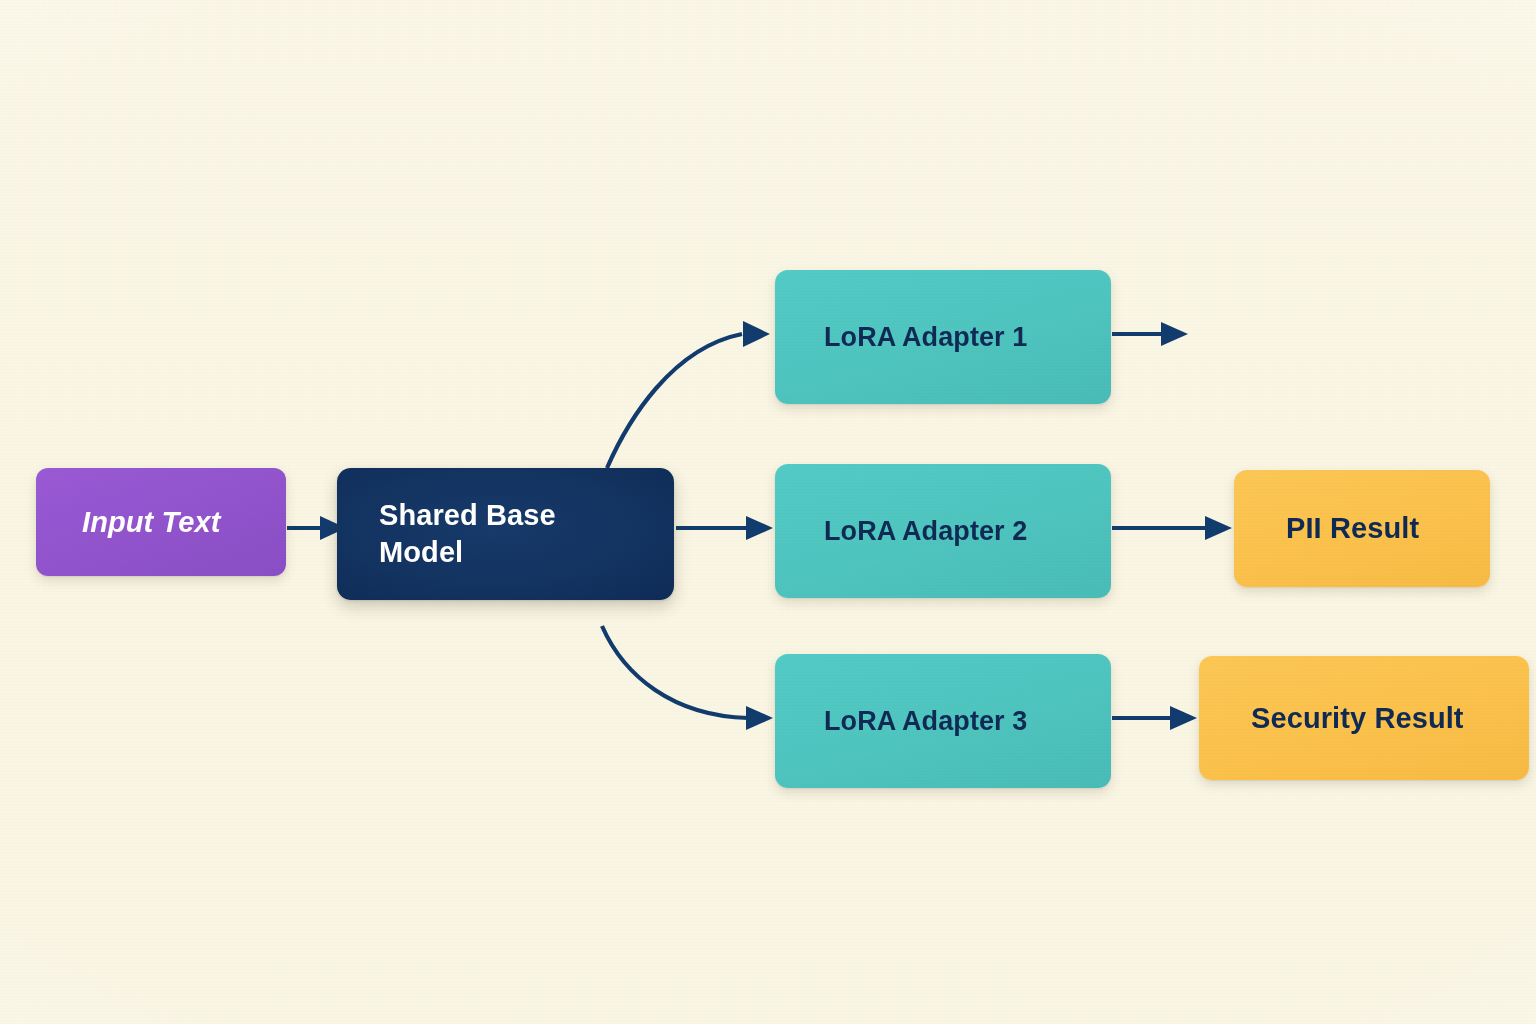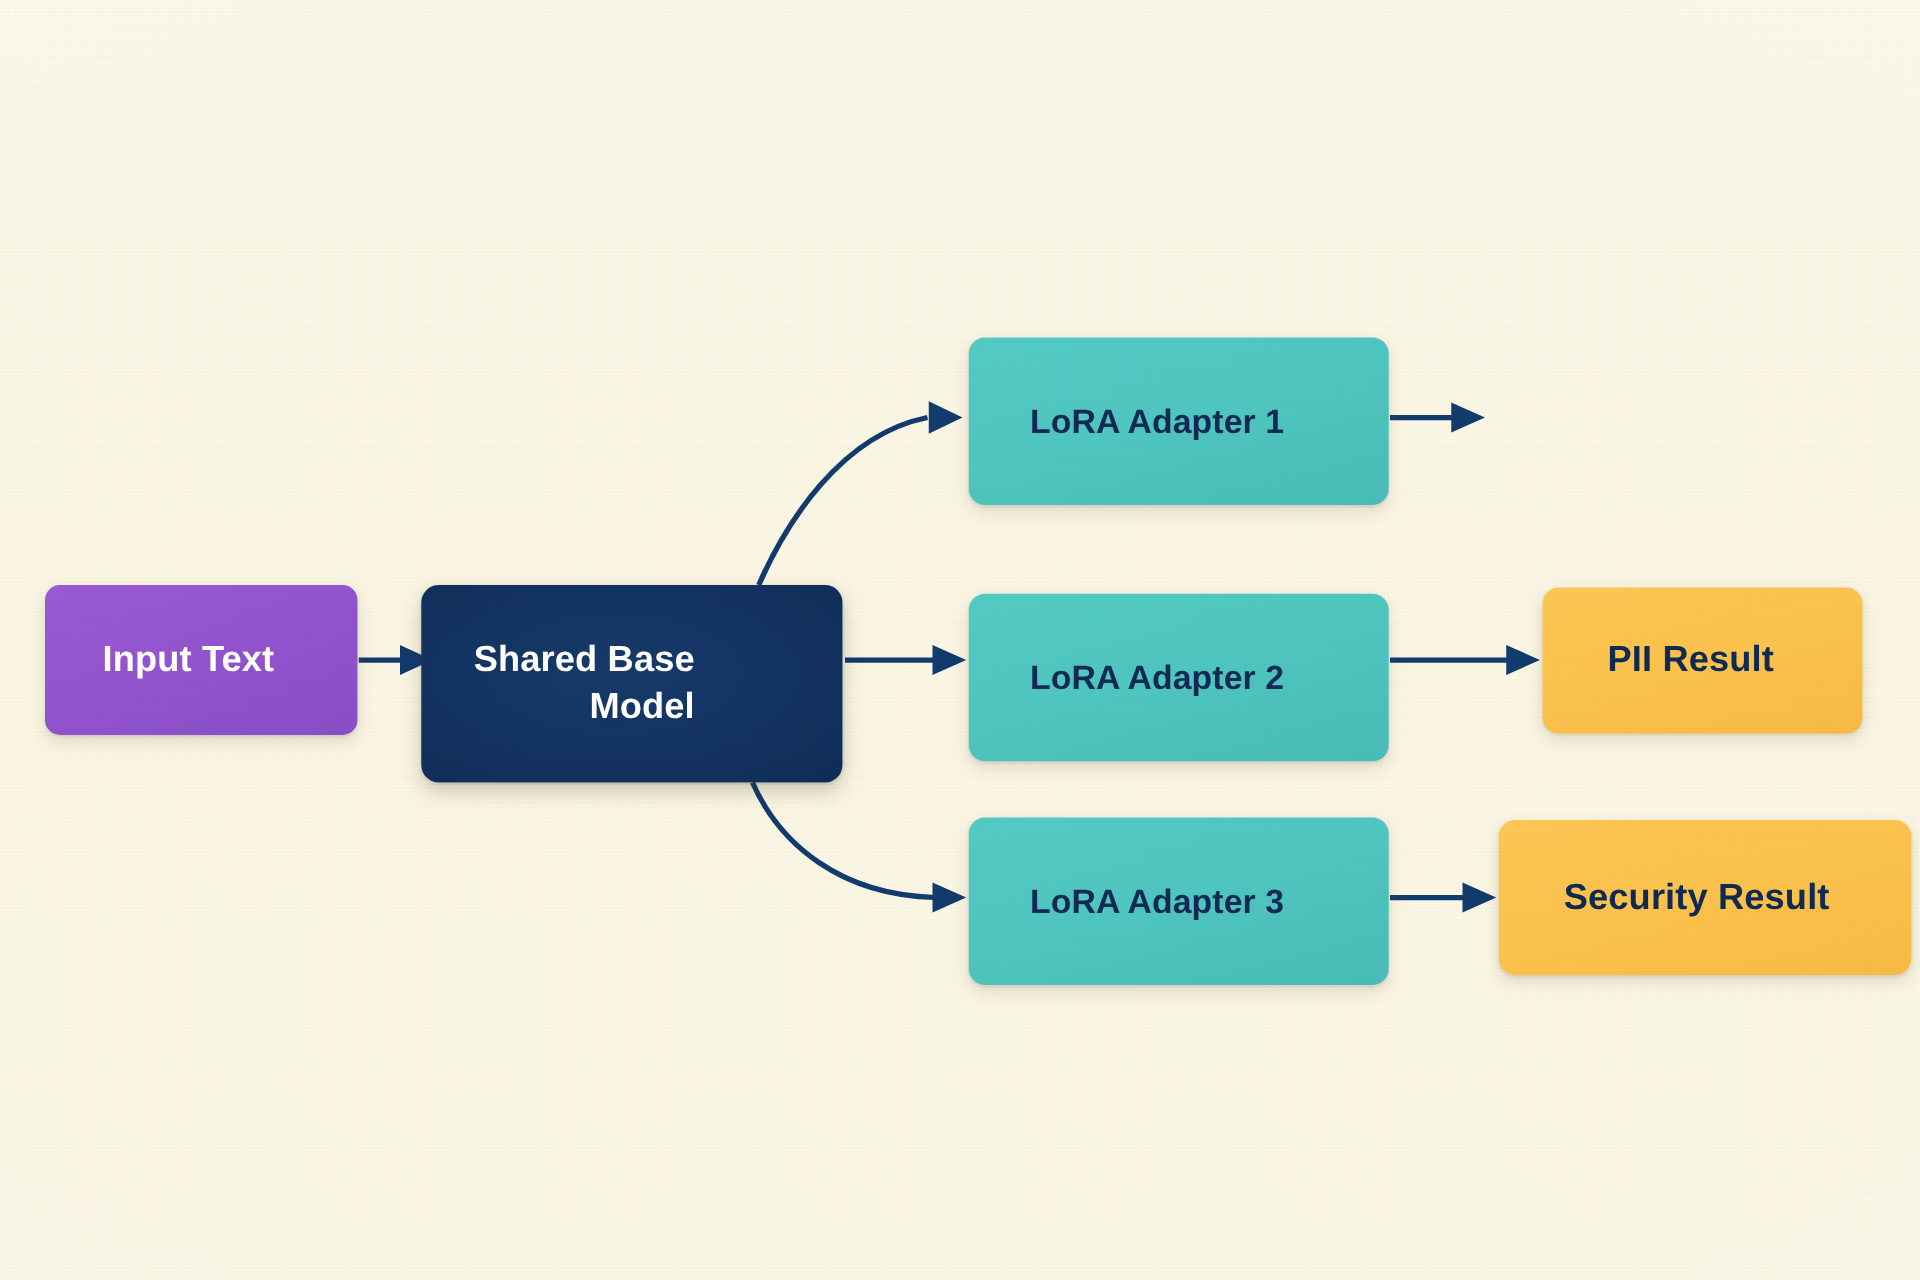--- a/index.html
+++ b/index.html
@@ -54,60 +54,60 @@
   .node-label {
     display: block;
     white-space: pre-line;
   }
 
   
   #node-input {
     left: 36px;
     top: 468px;
     width: 250px;
-    height: 120px;
+    height: 108px;
     background: linear-gradient(160deg, #9a5ad6 0%, #9254CE 48%, #8a4ec6 100%);
     color: #FFFFFF;
     font-size: 29px;
     font-weight: 600;
     padding-left: 46px;
     border-radius: 12px;
+    font-style: italic;
   }
 
   
   #node-base {
     left: 337px;
     top: 468px;
     width: 337px;
-    height: 158px;
+    height: 132px;
     background:
       radial-gradient(ellipse 95% 95% at 46% 45%, #173a6b 0%, #133361 45%, #0c2852 100%);
     color: #FFFFFF;
     font-size: 29px;
     font-weight: 600;
     padding-left: 42px;
     border-radius: 14px;
     box-shadow: 0 7px 16px rgba(60,50,30,0.22), 0 1px 3px rgba(60,50,30,0.14);
-    text-align: right;
   }
 
   
   .node-adapter {
     left: 775px;
     width: 336px;
     height: 134px;
     background: linear-gradient(165deg, #52cbc6 0%, #4FC5C0 50%, #49bcb7 100%);
     color: #102A54;
     font-size: 27px;
     font-weight: 600;
     padding-left: 49px;
     border-radius: 13px;
   }
   #node-adapter-1 { top: 270px; }
-  #node-adapter-2 { top: 464px; margin-top: 11px; }
+  #node-adapter-2 { top: 464px; }
   #node-adapter-3 { top: 654px; text-align: right; }
 
   
   .node-result {
     background: linear-gradient(165deg, #fcc755 0%, #FBC24C 50%, #f7bb44 100%);
     color: #0F2A53;
     font-size: 29px;
     font-weight: 600;
     border-radius: 13px;
     padding-left: 52px;

